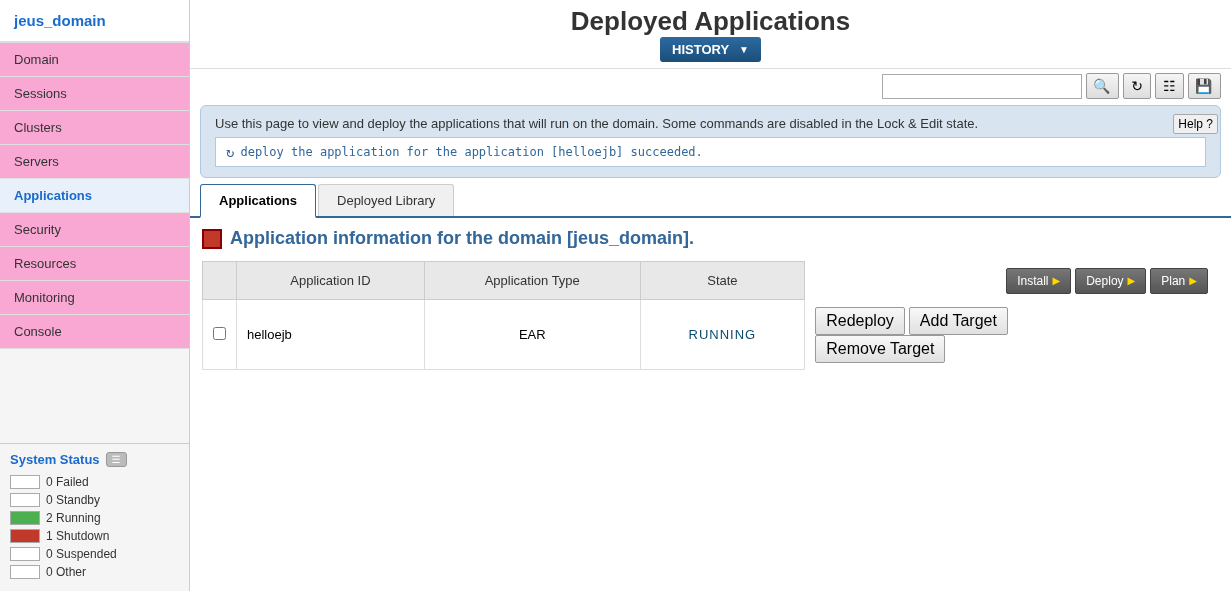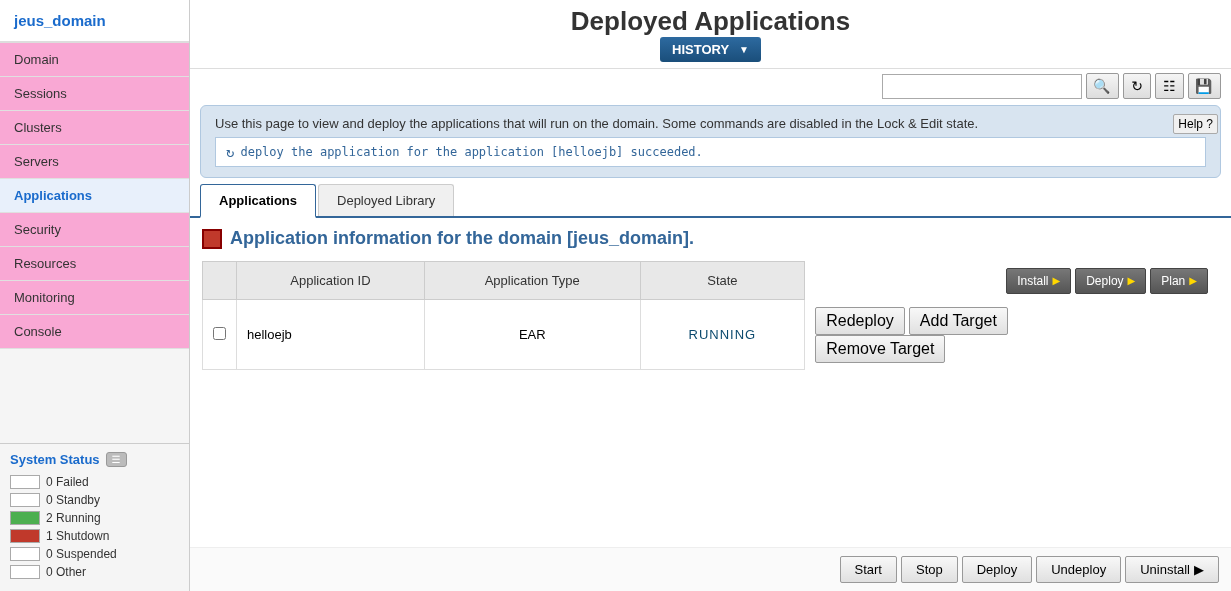--- a/index.html
+++ b/index.html
@@ -452,21 +452,13 @@
                 <button class="tbl-action-btn">Redeploy</button>
                 <button class="tbl-action-btn">Add Target</button>
               </div>
               <div><button class="tbl-action-btn">Remove Target</button></div>
             </td>
           </tr>
         </tbody>
     </table>
   </div>
 
-  <div class="bottom-bar">
-
-  <button class="bottom-btn">Start</button>
-      <button class="bottom-btn">Stop</button>
-      <button class="bottom-btn">Deploy</button>
-      <button class="bottom-btn">Undeploy</button>
-      <button class="bottom-btn uninstall">Uninstall <span>▶</span></button>
-    </div>
 </div>
 
 </body></html>

